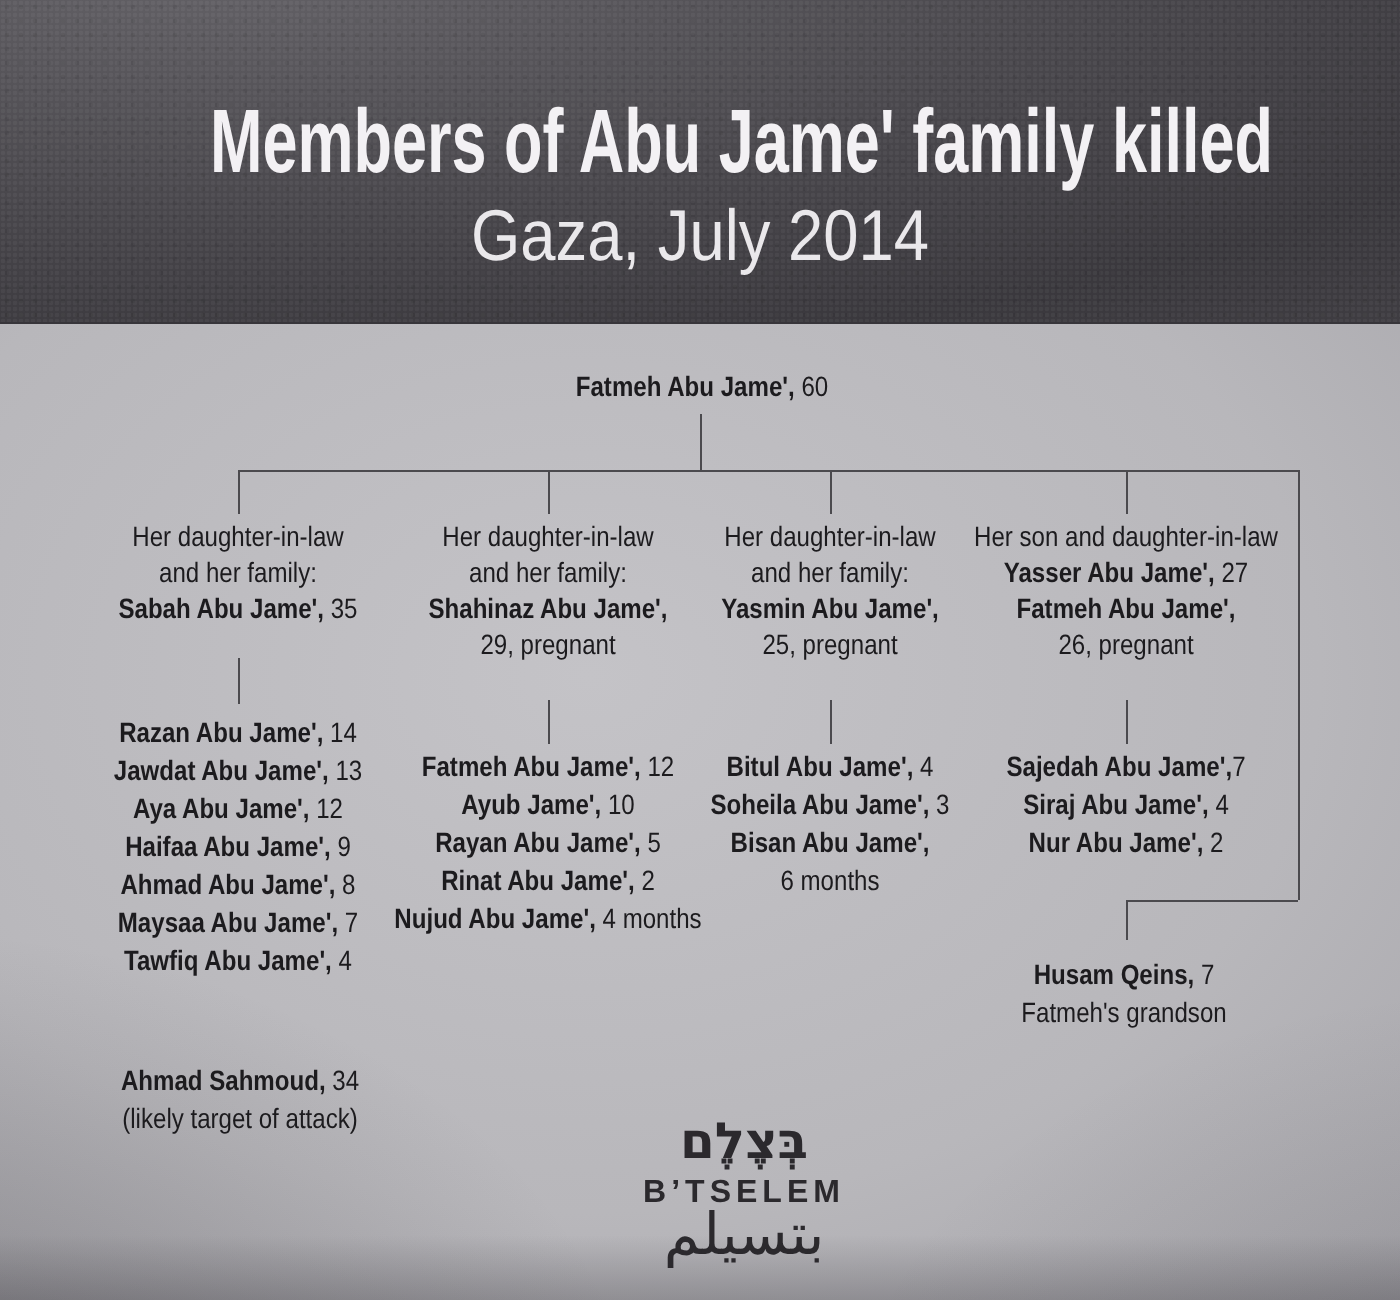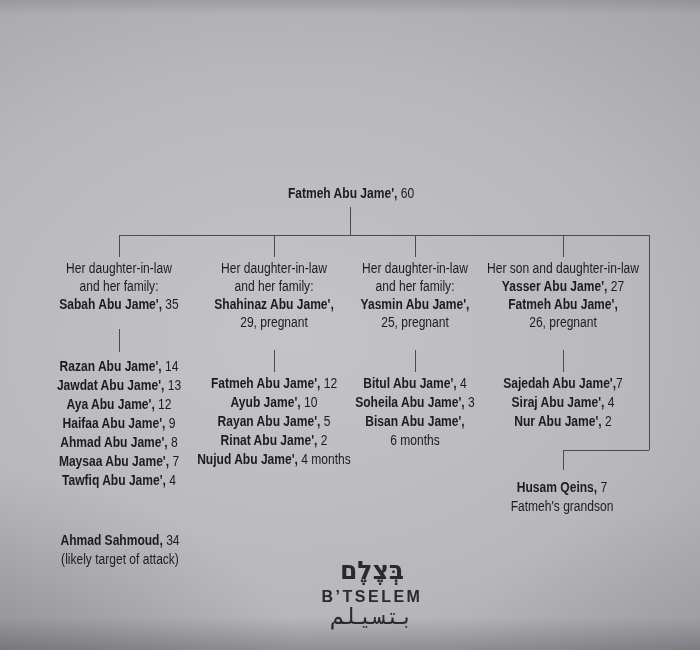--- a/index.html
+++ b/index.html
@@ -43,29 +43,33 @@
   .tb{
     position:absolute;width:220px;text-align:center;z-index:2;
     font-size:14px;line-height:18px;transform:scaleX(.86);
     white-space:nowrap;
   }
   .kids{line-height:19px;}
   .b{font-weight:bold;}
   .logo{position:absolute;left:0;right:0;top:556px;text-align:center;z-index:2;color:#2b292d;padding-left:44px;}
   .logo-he{font-family:"DejaVu Sans",sans-serif;font-size:25px;line-height:30px;font-weight:bold;}
   .logo-en{font-size:16px;line-height:15px;font-weight:bold;letter-spacing:2.5px;margin-top:3px;}
-  .logo-ar{font-family:Liberation Mono, monospace;font-size:23px;line-height:26px;margin-top:1px;}
+  .logo-ar{font-family:Liberation Sans, sans-serif;font-size:29px;line-height:26px;margin-top:1px;}
 </style>
 </head>
 <body>
 
 <div id="stage">
 
   <div class="vignette"></div>
 
+  <div class="header">
+    <div class="hdr-title">Members of Abu Jame' family killed</div>
+    <div class="hdr-subtitle">Gaza, July 2014</div>
+  </div>
 
   <div class="ln" style="left:350px;top:207px;width:1px;height:28px;"></div>
   <div class="ln" style="left:119px;top:235px;width:531px;height:1px;"></div>
   <div class="ln" style="left:119px;top:236px;width:1px;height:21px;"></div>
   <div class="ln" style="left:274px;top:236px;width:1px;height:21px;"></div>
   <div class="ln" style="left:415px;top:236px;width:1px;height:21px;"></div>
   <div class="ln" style="left:563px;top:236px;width:1px;height:21px;"></div>
   <div class="ln" style="left:649px;top:236px;width:1px;height:214px;"></div>
   <div class="ln" style="left:119px;top:329px;width:1px;height:23px;"></div>
   <div class="ln" style="left:274px;top:350px;width:1px;height:22px;"></div>

